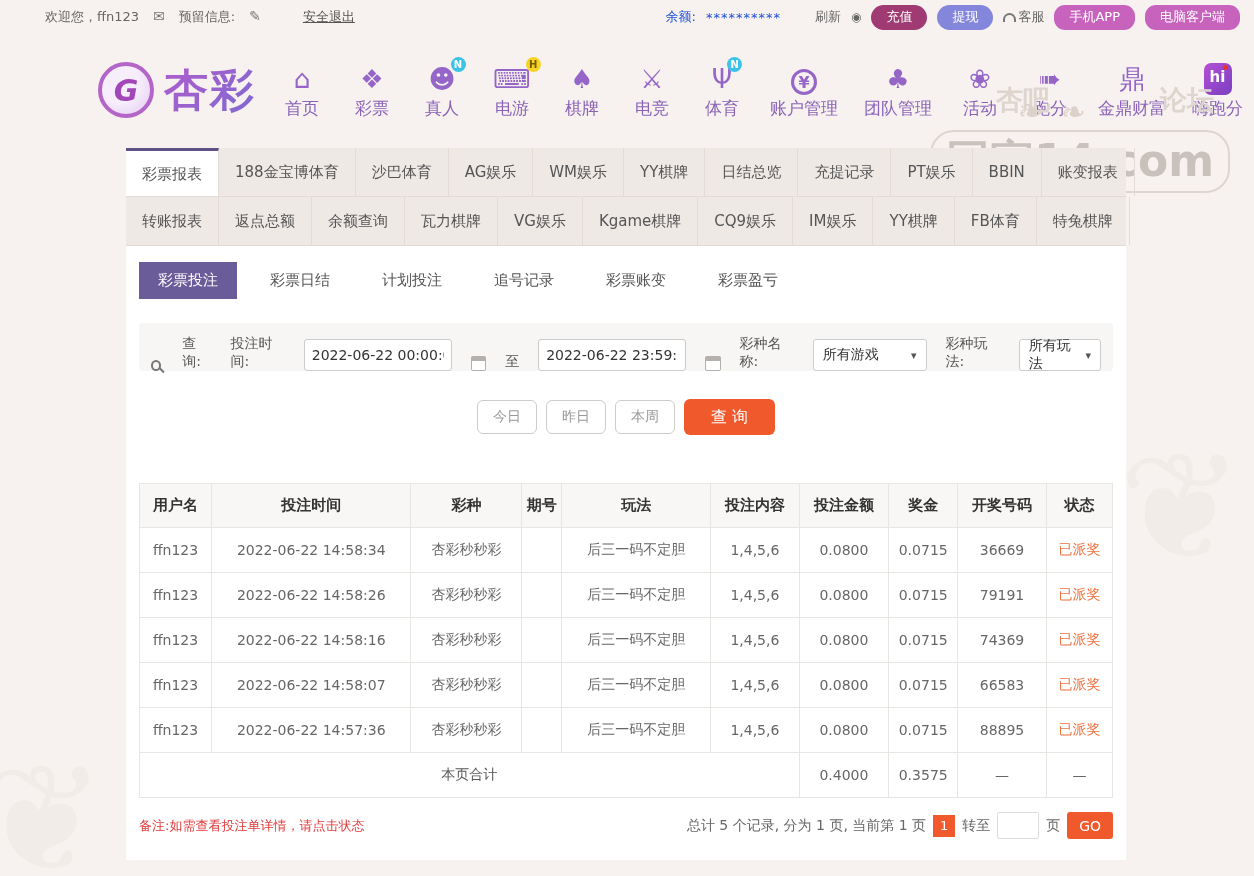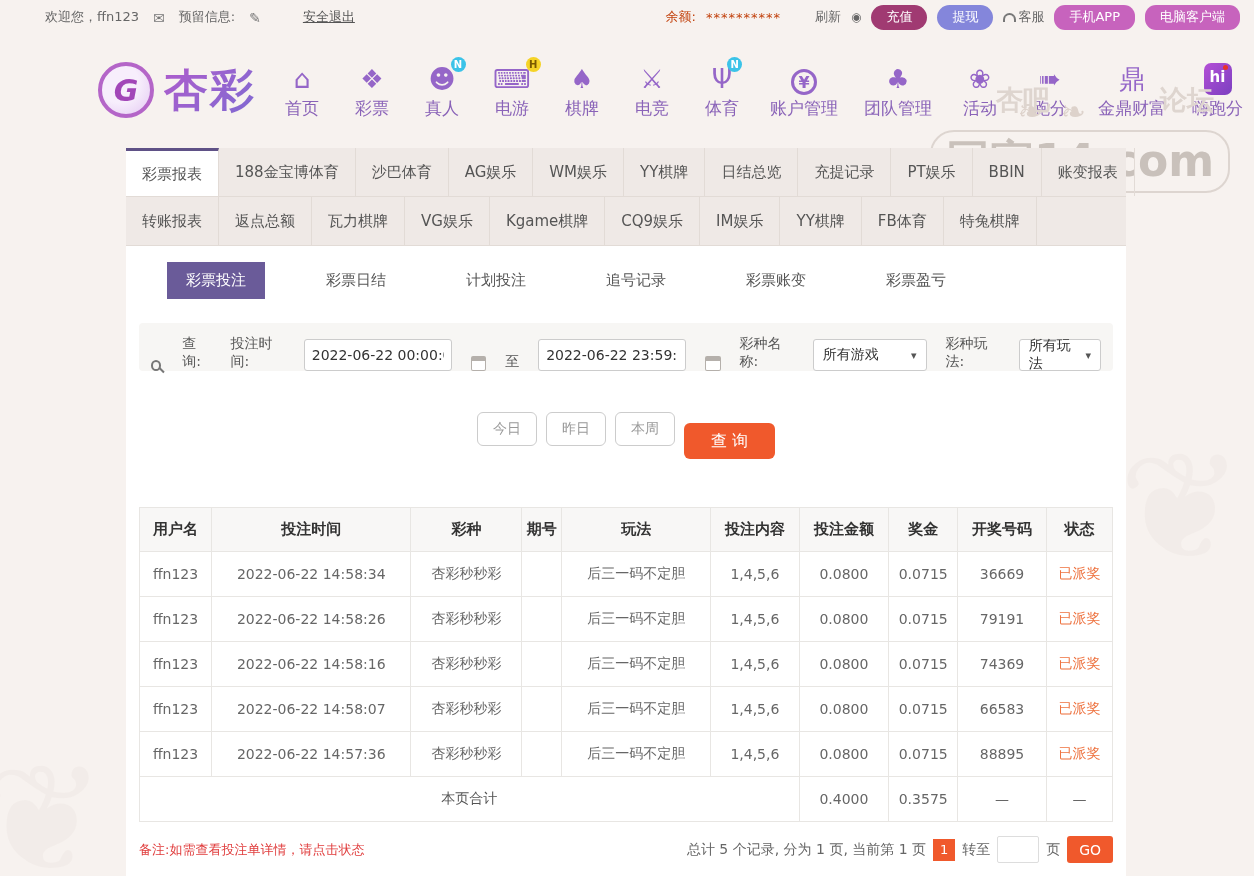--- a/index.html
+++ b/index.html
@@ -6,25 +6,25 @@
   html,body { width:1254px; height:876px; }
   body {
     position:relative; overflow:hidden;
     background:#f7f2ef;
     font-family:"DejaVu Sans","Liberation Sans",sans-serif;
     color:#666;
   }
   
   .topbar { height:34px; display:flex; align-items:center; padding:0 14px 0 45px; font-size:13px; color:#666; }
   .topbar .sep { width:14px; }
-  .tb-left { display:flex; align-items:flex-end; gap:14px; }
+  .tb-left { display:flex; align-items:flex-start; gap:14px; }
   .tb-right { margin-left:auto; display:flex; align-items:center; gap:10px; }
   .tb-icon { color:#777; font-size:14px; cursor:pointer; }
   .logout { color:#555; text-decoration:underline; cursor:pointer; }
-  .balance-label, .balance-value { color:#c2410c; }
+  .balance-label, .balance-value { color:#1d4ed8; }
   .balance-value { letter-spacing:1px; }
   .eye-icon { color:#666; font-size:12px; }
   .pill { border:none; color:#fff; font-size:13px; height:25px; padding:0 15px; border-radius:13px; cursor:pointer; font-family:inherit; }
   .pill-deposit { background:#a03a72; }
   .pill-withdraw { background:#8486db; }
   .pill-app, .pill-pc { background:#c763bd; border-radius:11px; }
   .headset-icon { display:inline-block; width:13px; height:9px; border:2px solid #777; border-bottom:none; border-radius:8px 8px 0 0; margin-right:2px; position:relative; top:1px; }
   
   .header { position:relative; height:112px; display:flex; align-items:center; padding-left:98px; }
   .logo { display:flex; align-items:center; gap:10px; margin-right:24px; cursor:pointer; }
@@ -51,35 +51,35 @@
     border:2px solid rgba(200,190,183,.55); border-radius:24px; padding:0 14px; }
   
   .panel { position:absolute; left:126px; top:148px; width:1000px; }
   .tabstrip { background:#efe9e6; }
   .tabrow { display:flex; height:49px; border-bottom:1px solid #e2dbd6; }
   .tab { padding:0 16px; line-height:49px; font-size:15px; color:#555; cursor:pointer; border-right:1px solid #e2dbd6; white-space:nowrap; }
   .tab.active { background:#fff; border-top:3px solid #5f5186; line-height:46px; }
   .content { background:#fff; padding:14px 13px 16px; min-height:614px; }
   
   .subtabs { display:flex; gap:14px; margin:2px 0 24px; }
-  .subtab { padding:0 19px; height:37px; line-height:37px; font-size:15px; color:#555; cursor:pointer;margin-left:28px; }
+  .subtab { padding:0 19px; height:37px; line-height:37px; font-size:15px; color:#555; cursor:pointer; }
   .subtab.active { background:#6a5b99; color:#fff; }
   
   .querybar { background:#f7f6f4; border-radius:4px; height:48px; display:flex; align-items:flex-end; gap:19px; padding:0 12px; font-size:14px; color:#555; }
   .mag-icon { width:11px; height:11px; border:2px solid #777; border-radius:50%; position:relative; display:inline-block; margin-right:2px; }
   .mag-icon::after { content:""; position:absolute; width:7px; height:2px; background:#777; transform:rotate(45deg); right:-6px; bottom:-2px; }
   .qinput { width:148px; height:32px; border:1px solid #ccc; border-radius:3px; padding:0 7px; font-size:14px; color:#333; font-family:inherit; background:#fff; }
   .cal-icon { display:inline-block; width:17px; height:15px; border:1px solid #b5b0ab; border-top:5px solid #b5b0ab; border-radius:2px; background:#fff; cursor:pointer; }
   .selectbox { height:32px; background:#fff; border:1px solid #ccc; border-radius:3px; display:flex; align-items:center; gap:8px; padding:0 9px; color:#333; cursor:pointer; }
   .selectbox .chev { font-size:11px; color:#555; }
   .sel-game { width:125px; justify-content:space-between; }
   
   .quickrow { display:flex; justify-content:center; align-items:center; gap:9px; margin:28px 0 0; }
   .qbtn { height:34px; padding:0 15px; background:#fff; border:1px solid #ccc; border-radius:6px; color:#999; font-size:14px; cursor:pointer; font-family:inherit; }
-  .qbtn-query { height:36px; padding:0 27px; background:#f0592c; border:none; border-radius:6px; color:#fff; font-size:16px; cursor:pointer; font-family:inherit;margin-top:24px; }
+  .qbtn-query { height:36px; padding:0 27px; background:#f0592c; border:none; border-radius:6px; color:#fff; font-size:16px; cursor:pointer; font-family:inherit; }
   
   .tablewrap { margin-top:48px; }
   table { width:100%; border-collapse:collapse; table-layout:fixed; }
   th, td { border:1px solid #e8e6e3; font-size:14px; text-align:center; height:45px; overflow:hidden; white-space:nowrap; }
   th { background:#f8f7f6; color:#333; font-weight:bold; font-size:15px; height:44px; }
   td { color:#666; background:#fff; }
   td.status { color:#ee7340; cursor:pointer; }
   td.summary-label { color:#555; }
   
   .footrow { display:flex; align-items:center; margin-top:14px; font-size:14px; }
@@ -197,20 +197,21 @@
         <div class="tab">YY棋牌</div>
         <div class="tab">日结总览</div>
         <div class="tab">充提记录</div>
         <div class="tab">PT娱乐</div>
         <div class="tab">BBIN</div>
         <div class="tab">账变报表</div>
       </div>
     <div class="tabrow" id="tabrow2">
         <div class="tab">转账报表</div>
         <div class="tab">返点总额</div>
+        <div class="tab">余额查询</div>
         <div class="tab">瓦力棋牌</div>
         <div class="tab">VG娱乐</div>
         <div class="tab">Kgame棋牌</div>
         <div class="tab">CQ9娱乐</div>
         <div class="tab">IM娱乐</div>
         <div class="tab">YY棋牌</div>
         <div class="tab">FB体育</div>
         <div class="tab">特兔棋牌</div>
       </div>
   </div>

